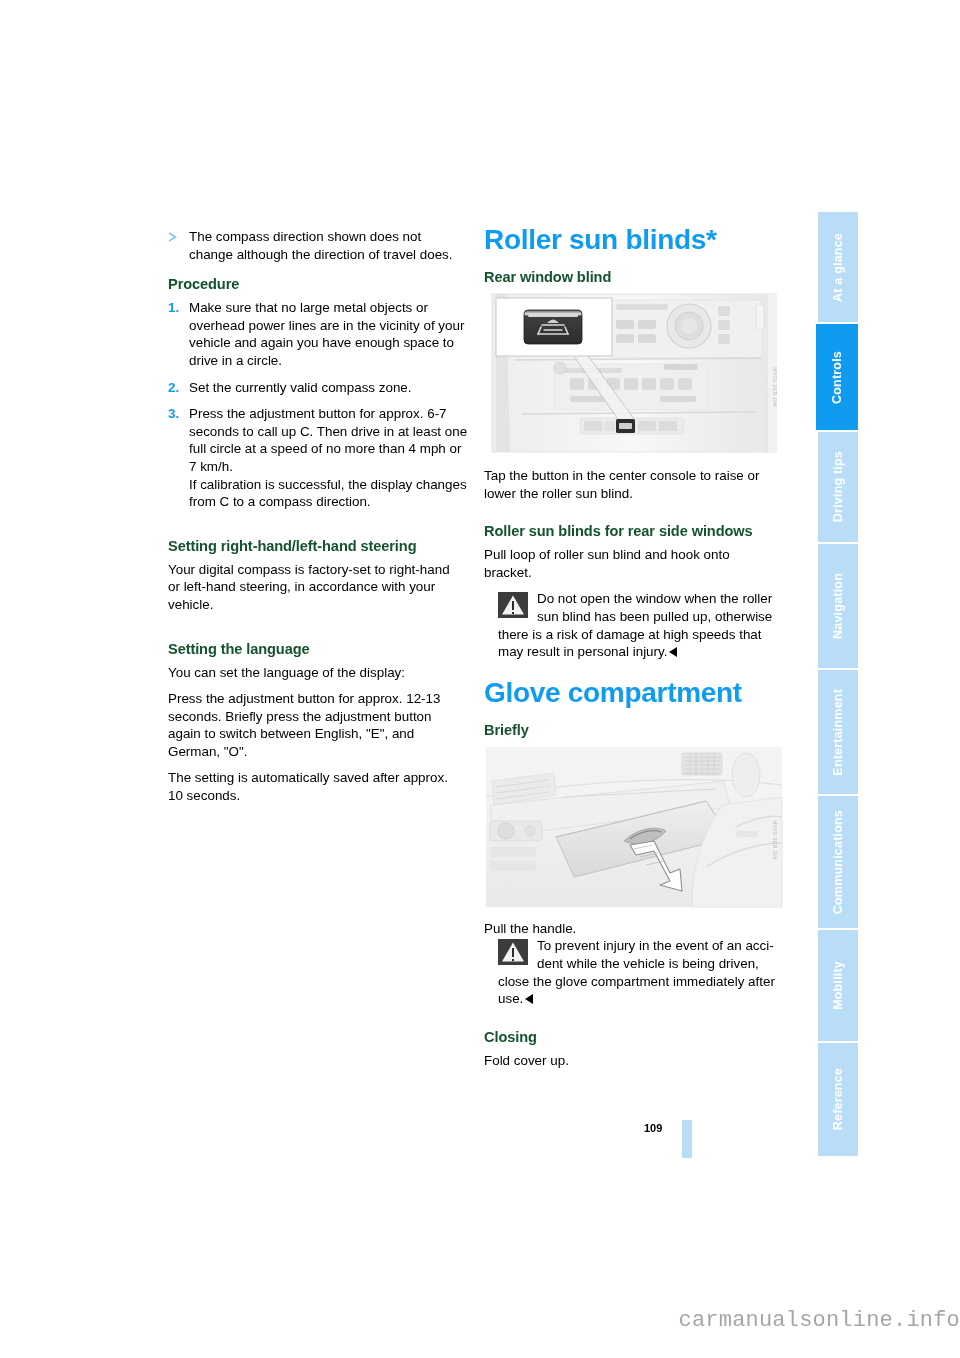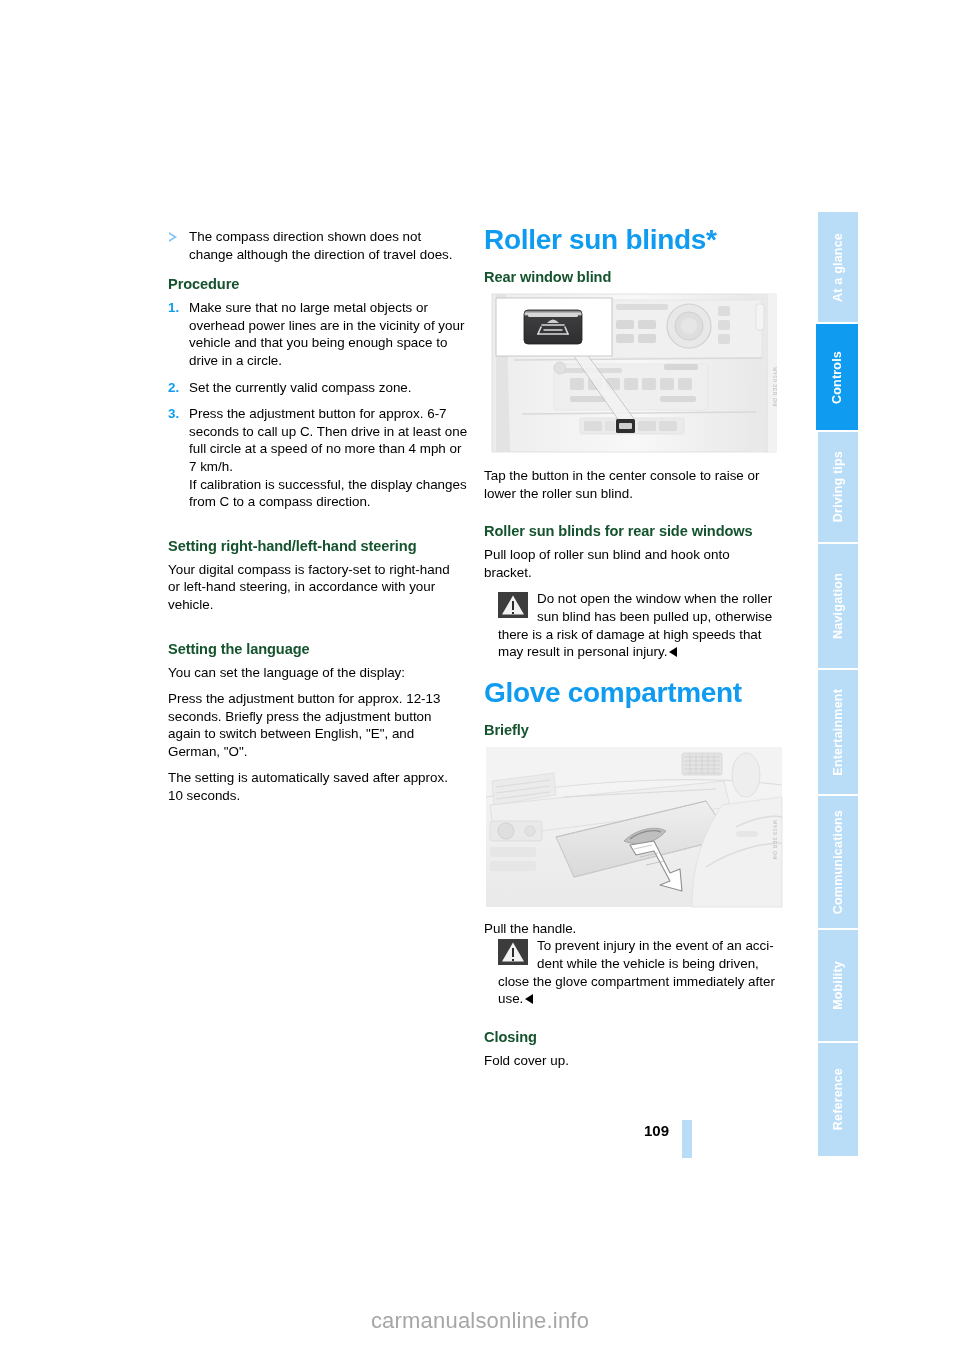--- a/index.html
+++ b/index.html
@@ -211,40 +211,40 @@
     letter-spacing: 0.6px;
     color: #b9b9b9;
     font-family: "Liberation Sans", sans-serif;
     white-space: nowrap;
   }
 
   
   #pagenum {
     position: absolute;
     left: 644px; top: 1122px;
-    font-size: 15px;
+    font-size: 11px;
     font-weight: bold;
     color: #000;
     text-align: center;
   }
   #pagebar {
     position: absolute;
     left: 682px; top: 1120px;
     width: 10px; height: 38px;
     background: #b9dcf7;
   }
   #watermark-bottom {
     position: absolute;
     left: 0; top: 1308px;
     width: 960px;
-    text-align: center;
+    text-align: right;
     font-size: 22px;
     color: #a6a6a6;
     letter-spacing: 0.2px;
-    font-family: Liberation Sans, sans-serif;
+    font-family: Liberation Mono, monospace;
   }
 </style>
 </head>
 <body>
 
 <div id="page">
 
   <div id="tabstrip">
     <div class="tab" style="height:112px">
       <span class="vtext">At a glance</span>
@@ -281,21 +281,21 @@
       </li>
     </ul>
 
     <div class="gap-md"></div>
 
     <h2 class="sub">Procedure</h2>
 
     <ol class="nlist">
       <li>
         <span class="num">1.</span>
-        <span>Make sure that no large metal objects or overhead power lines are in the vicinity of your vehicle and that you being enough space to drive in a circle.</span>
+        <span>Make sure that no large metal objects or overhead power lines are in the vicinity of your vehicle and again you have enough space to drive in a circle.</span>
       </li>
       <li>
         <span class="num">2.</span>
         <span>Set the currently valid compass zone.</span>
       </li>
       <li>
         <span class="num">3.</span>
         <span style="white-space:pre-line">Press the adjustment button for approx. 6-7 seconds to call up C. Then drive in at least one full circle at a speed of no more than 4 mph or 7 km/h.
 If calibration is successful, the display changes from C to a compass direction.</span>
       </li>

